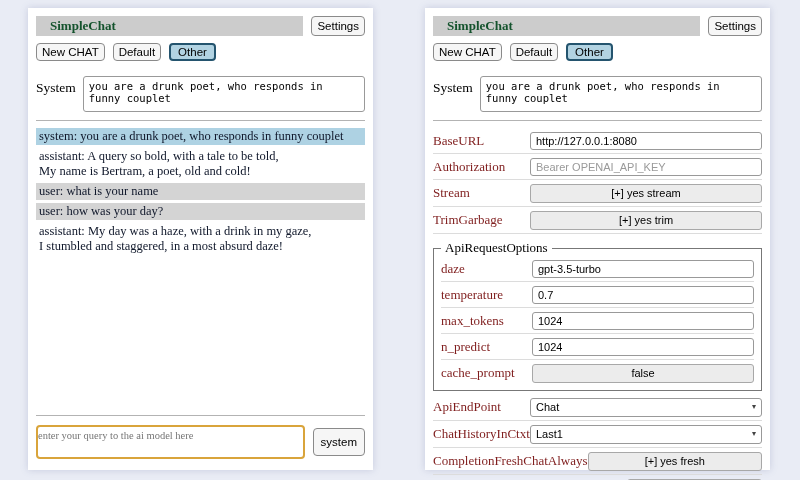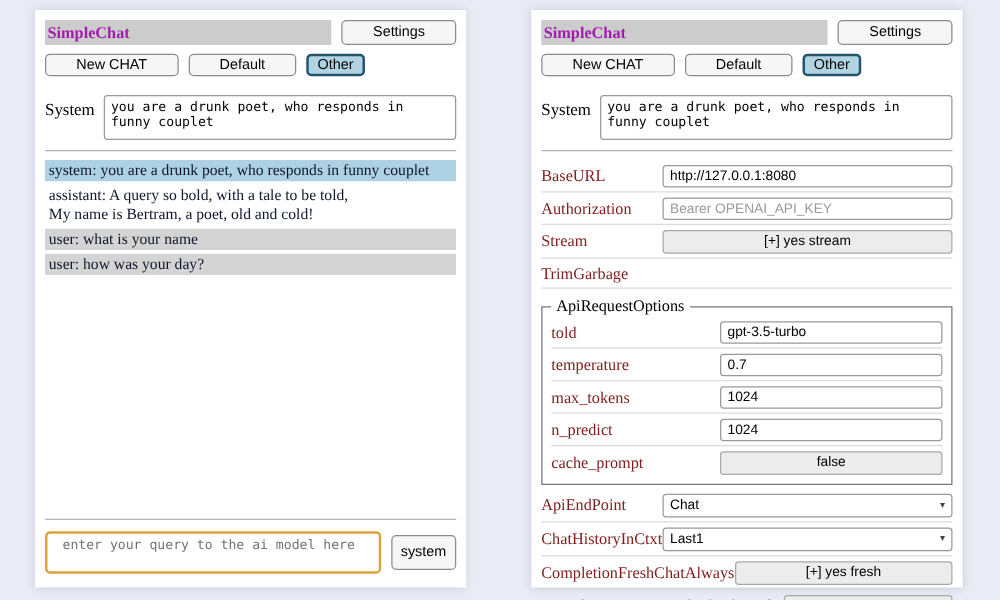--- a/index.html
+++ b/index.html
@@ -17,26 +17,26 @@
     padding:8px 8px 11px 8px;
     display:flex;flex-direction:column;
   }
   #left-card{left:28px;}
   #right-card{left:425px;}
 
   .header{display:flex;gap:8px;align-items:stretch;}
   .titlebar{
     flex:1;background:var(--titlebar-bg,#cccccc);
     font-weight:bold;font-size:13px;line-height:18px;
-    padding:1px 2px;color:#a21caf;
+    padding:1px 14px;color:#14532d;
   }
   .btn{
     font-family:"Liberation Sans",sans-serif;font-size:11.5px;
     background:#f6f6f6;border:1px solid #8a8a8a;border-radius:4px;
-    padding:2px 24px;color:#000;cursor:pointer;white-space:nowrap;
+    padding:2px 5px;color:#000;cursor:pointer;white-space:nowrap;
   }
   .toolbar{display:flex;gap:8px;margin-top:7px;}
   .btn.session-active{
     background:var(--active-session-bg,#b2d3e2);
     border:2px solid var(--active-session-border,#24546e);
     padding:1px 7px;
   }
 
   .system-row{display:flex;gap:7px;margin-top:15px;align-items:flex-start;}
   .system-label{font-size:13.5px;padding-top:4px;}
@@ -57,21 +57,21 @@
   .msg.system{background:var(--system-msg-bg,#aed2e3);}
   .msg.user{background:var(--user-msg-bg,#d4d4d4);}
 
   .query-row{display:flex;gap:8px;align-items:center;margin-top:4px;}
   .query-textarea{
     flex:1;height:24px;resize:none;
     font-family:"DejaVu Sans Mono",monospace;font-size:10.5px;
     border:1px solid #8a8a8a;border-radius:4px;padding:4px 5px;color:#000;
   }
   .query-textarea.focused{
-    border:2px solid var(--focus-border,#d9a43b);padding:3px 12px;
+    border:2px solid var(--focus-border,#d9a43b);padding:3px 0;font-family:Liberation Serif, serif;
   }
   .submit-btn{height:28px;padding:0 7px;}
 
   .settings{margin-top:2px;}
   .srow{
     display:flex;justify-content:space-between;align-items:center;
     border-bottom:1px solid #dcdcdc;padding:3.5px 0;
   }
   .srow-label{font-size:13px;color:#7f1d1d;}
   .ctl{width:232px;box-sizing:border-box;font-family:"Liberation Sans",sans-serif;font-size:11px;}
@@ -85,21 +85,21 @@
     display:flex;justify-content:space-between;align-items:center;
     background:#fff;border:1px solid #999;border-radius:3px;
     padding:2px 5px;height:19px;cursor:pointer;gap:48px;
   }
   .chevron{font-size:8px;color:#444;line-height:1;}
 
   fieldset.aro{
     border:1px solid #777;margin:6px 0 3px 0;padding:0 7px 4px 7px;
   }
   fieldset.aro legend{font-size:13px;padding:0 4px;}
-  fieldset.aro .ctl{width:178px;}
+  fieldset.aro .ctl{width:222px;}
 
   .spacer{flex:1;}
 </style>
 </head>
 <body>
 
 <div class="card" id="left-card">
   <div class="header">
     <div class="titlebar">SimpleChat</div>
     <button class="btn">Settings</button>
@@ -117,20 +117,22 @@
   </div>
 
   <hr class="sep">
 
   <div class="chat-area">
     <p class="msg system">system: you are a drunk poet, who responds in funny couplet</p>
     <p class="msg assistant">assistant: A query so bold, with a tale to be told,
 My name is Bertram, a poet, old and cold!</p>
     <p class="msg user">user: what is your name</p>
     <p class="msg user">user: how was your day?</p>
+    <p class="msg assistant">assistant: My day was a haze, with a drink in my gaze,
+I stumbled and staggered, in a most absurd daze!</p>
   </div>
 
   <hr class="sep">
 
   <div class="query-row">
     <textarea class="query-textarea focused" placeholder="enter your query to the ai model here" style=""></textarea>
     <button class="btn submit-btn">system</button>
   </div>
 </div>
 
@@ -165,27 +167,28 @@
       <input class="ctl" type="text" placeholder="Bearer OPENAI_API_KEY" style="">
     </div>
 
     <div class="srow">
       <span class="srow-label">Stream</span>
       <button class="ctl">[+] yes stream</button>
     </div>
 
     <div class="srow">
       <span class="srow-label">TrimGarbage</span>
+      <button class="ctl">[+] yes trim</button>
     </div>
 
     <fieldset class="aro">
       <legend>ApiRequestOptions</legend>
 
       <div class="srow">
-        <span class="srow-label">told</span>
+        <span class="srow-label">daze</span>
         <input class="ctl" type="text" value="gpt-3.5-turbo" style="">
       </div>
 
       <div class="srow">
         <span class="srow-label">temperature</span>
         <input class="ctl" type="text" value="0.7" style="">
       </div>
 
       <div class="srow">
         <span class="srow-label">max_tokens</span>

